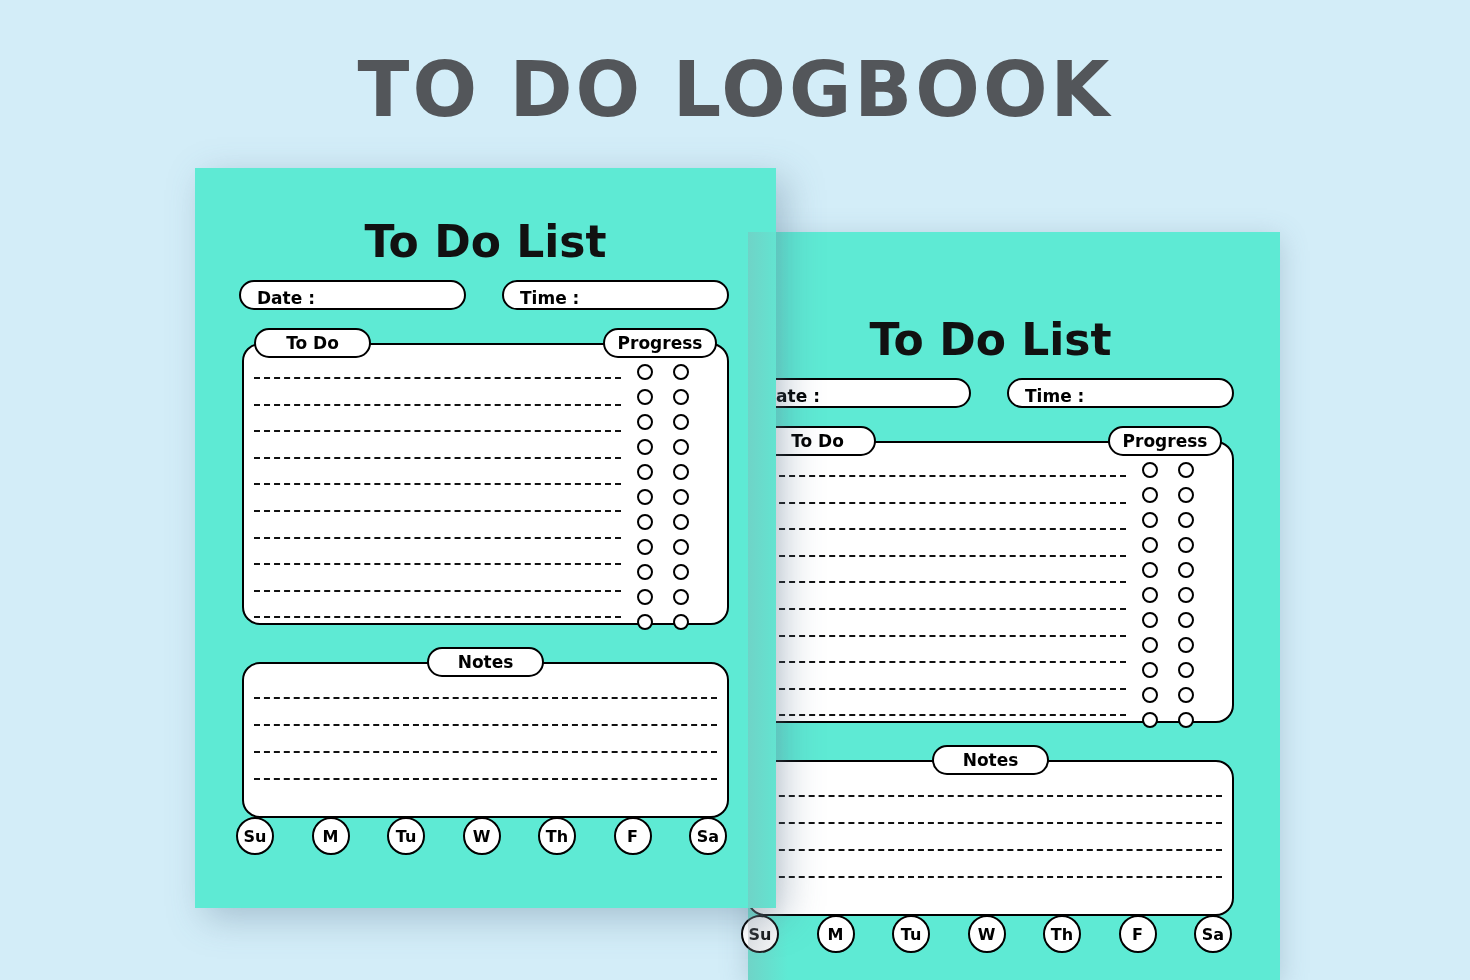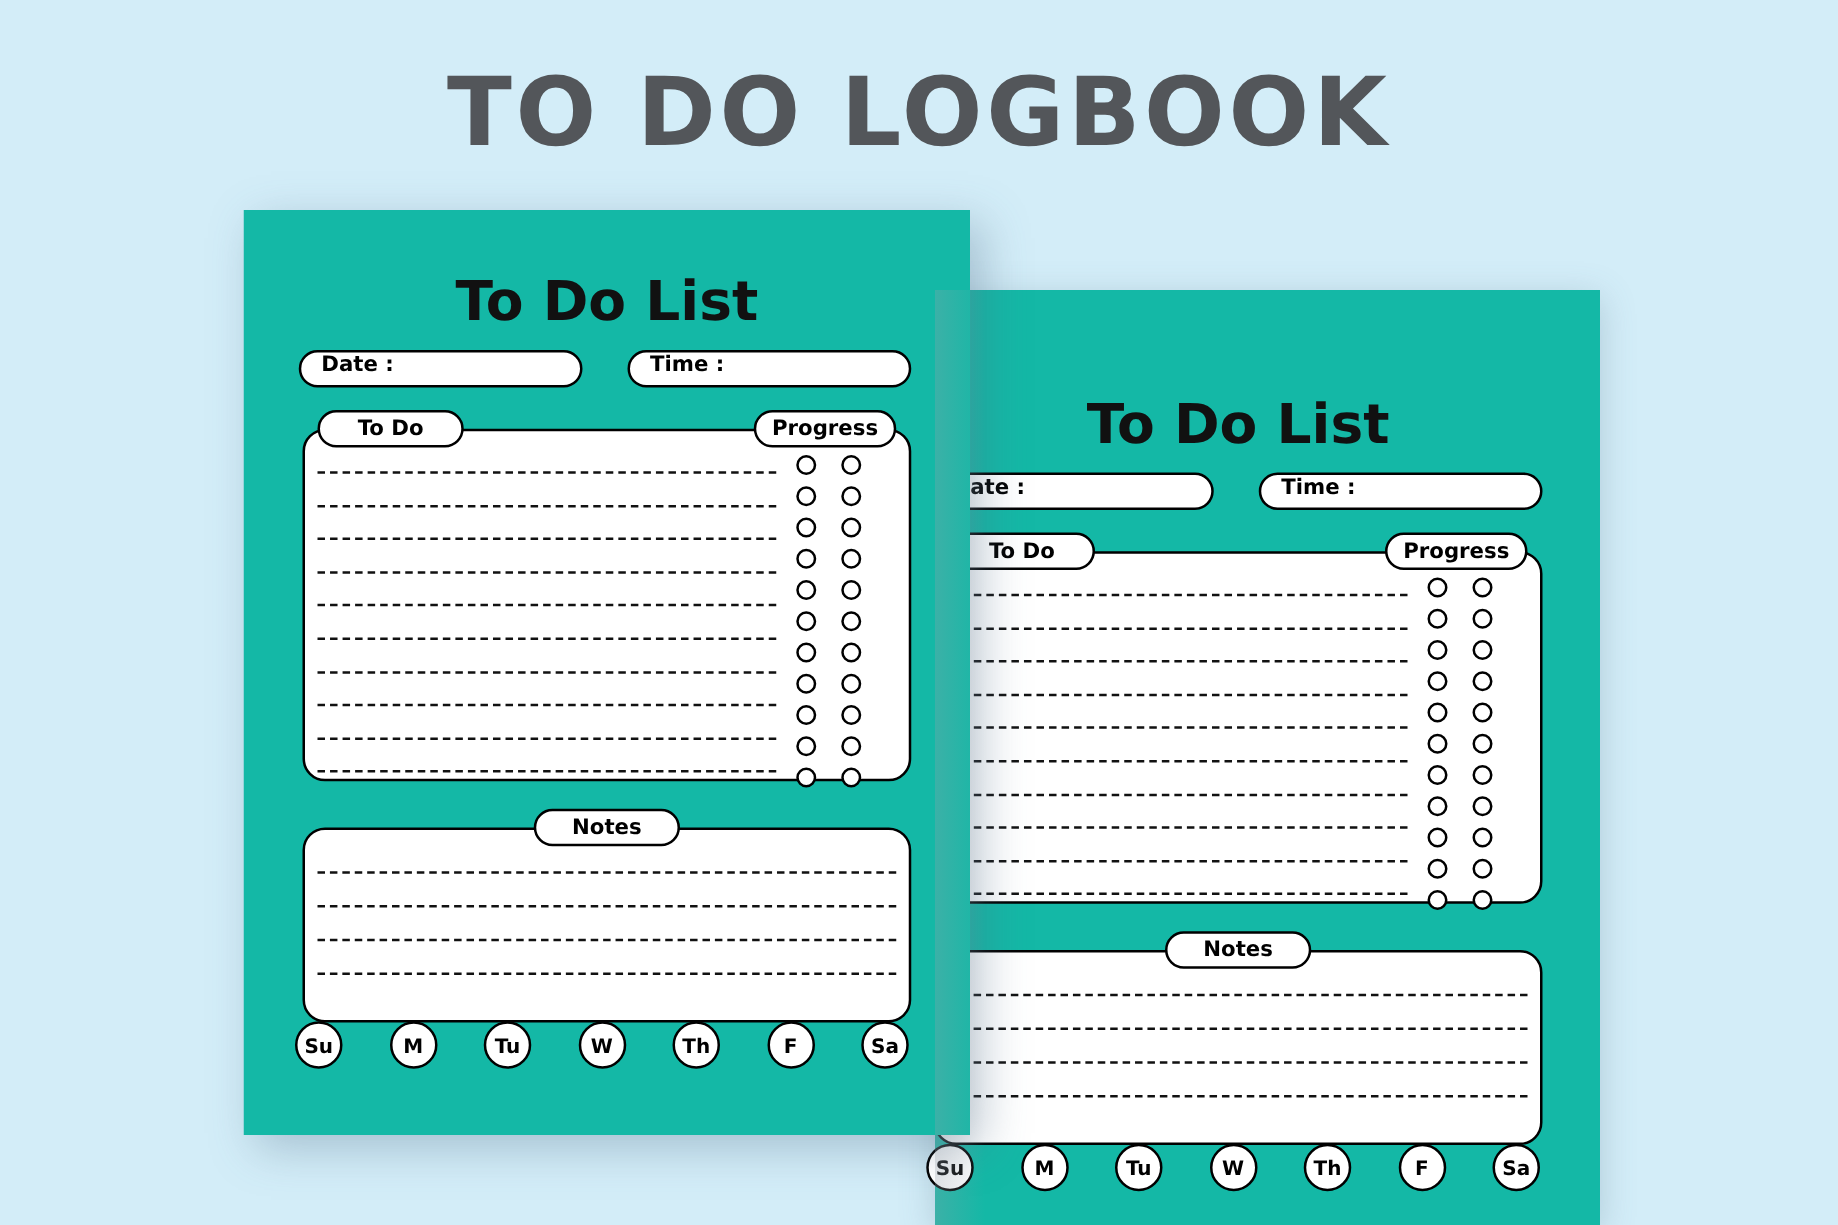--- a/index.html
+++ b/index.html
@@ -26,21 +26,21 @@
     font-weight: bold;
     letter-spacing: 3px;
     color: #53565a;
     font-family: "DejaVu Sans", sans-serif;
     line-height: 1.0;
   }
 
   
   .card {
     position: absolute;
-    background: #14b8a6;
+    background: #5eead4;
     box-sizing: border-box;
   }
   .card-back {
     left: 748px;
     top: 232px;
     width: 532px;
     height: 748px;
     box-shadow: 0 6px 26px rgba(90,120,140,0.30);
   }
   .card-front {
@@ -79,21 +79,21 @@
     letter-spacing: 0px;
   }
 
   
   .pill-field {
     position: absolute;
     border: 2.5px solid #000;
     border-radius: 999px;
     box-sizing: border-box;
     display: flex;
-    align-items: flex-start;
+    align-items: flex-end;
     background: #fff;
   }
   .pill-field .pill-label {
     font-size: 17px;
     font-weight: bold;
     color: #000;
     padding-left: 16px;
     font-family: "DejaVu Sans", sans-serif;
     white-space: nowrap;
   }

